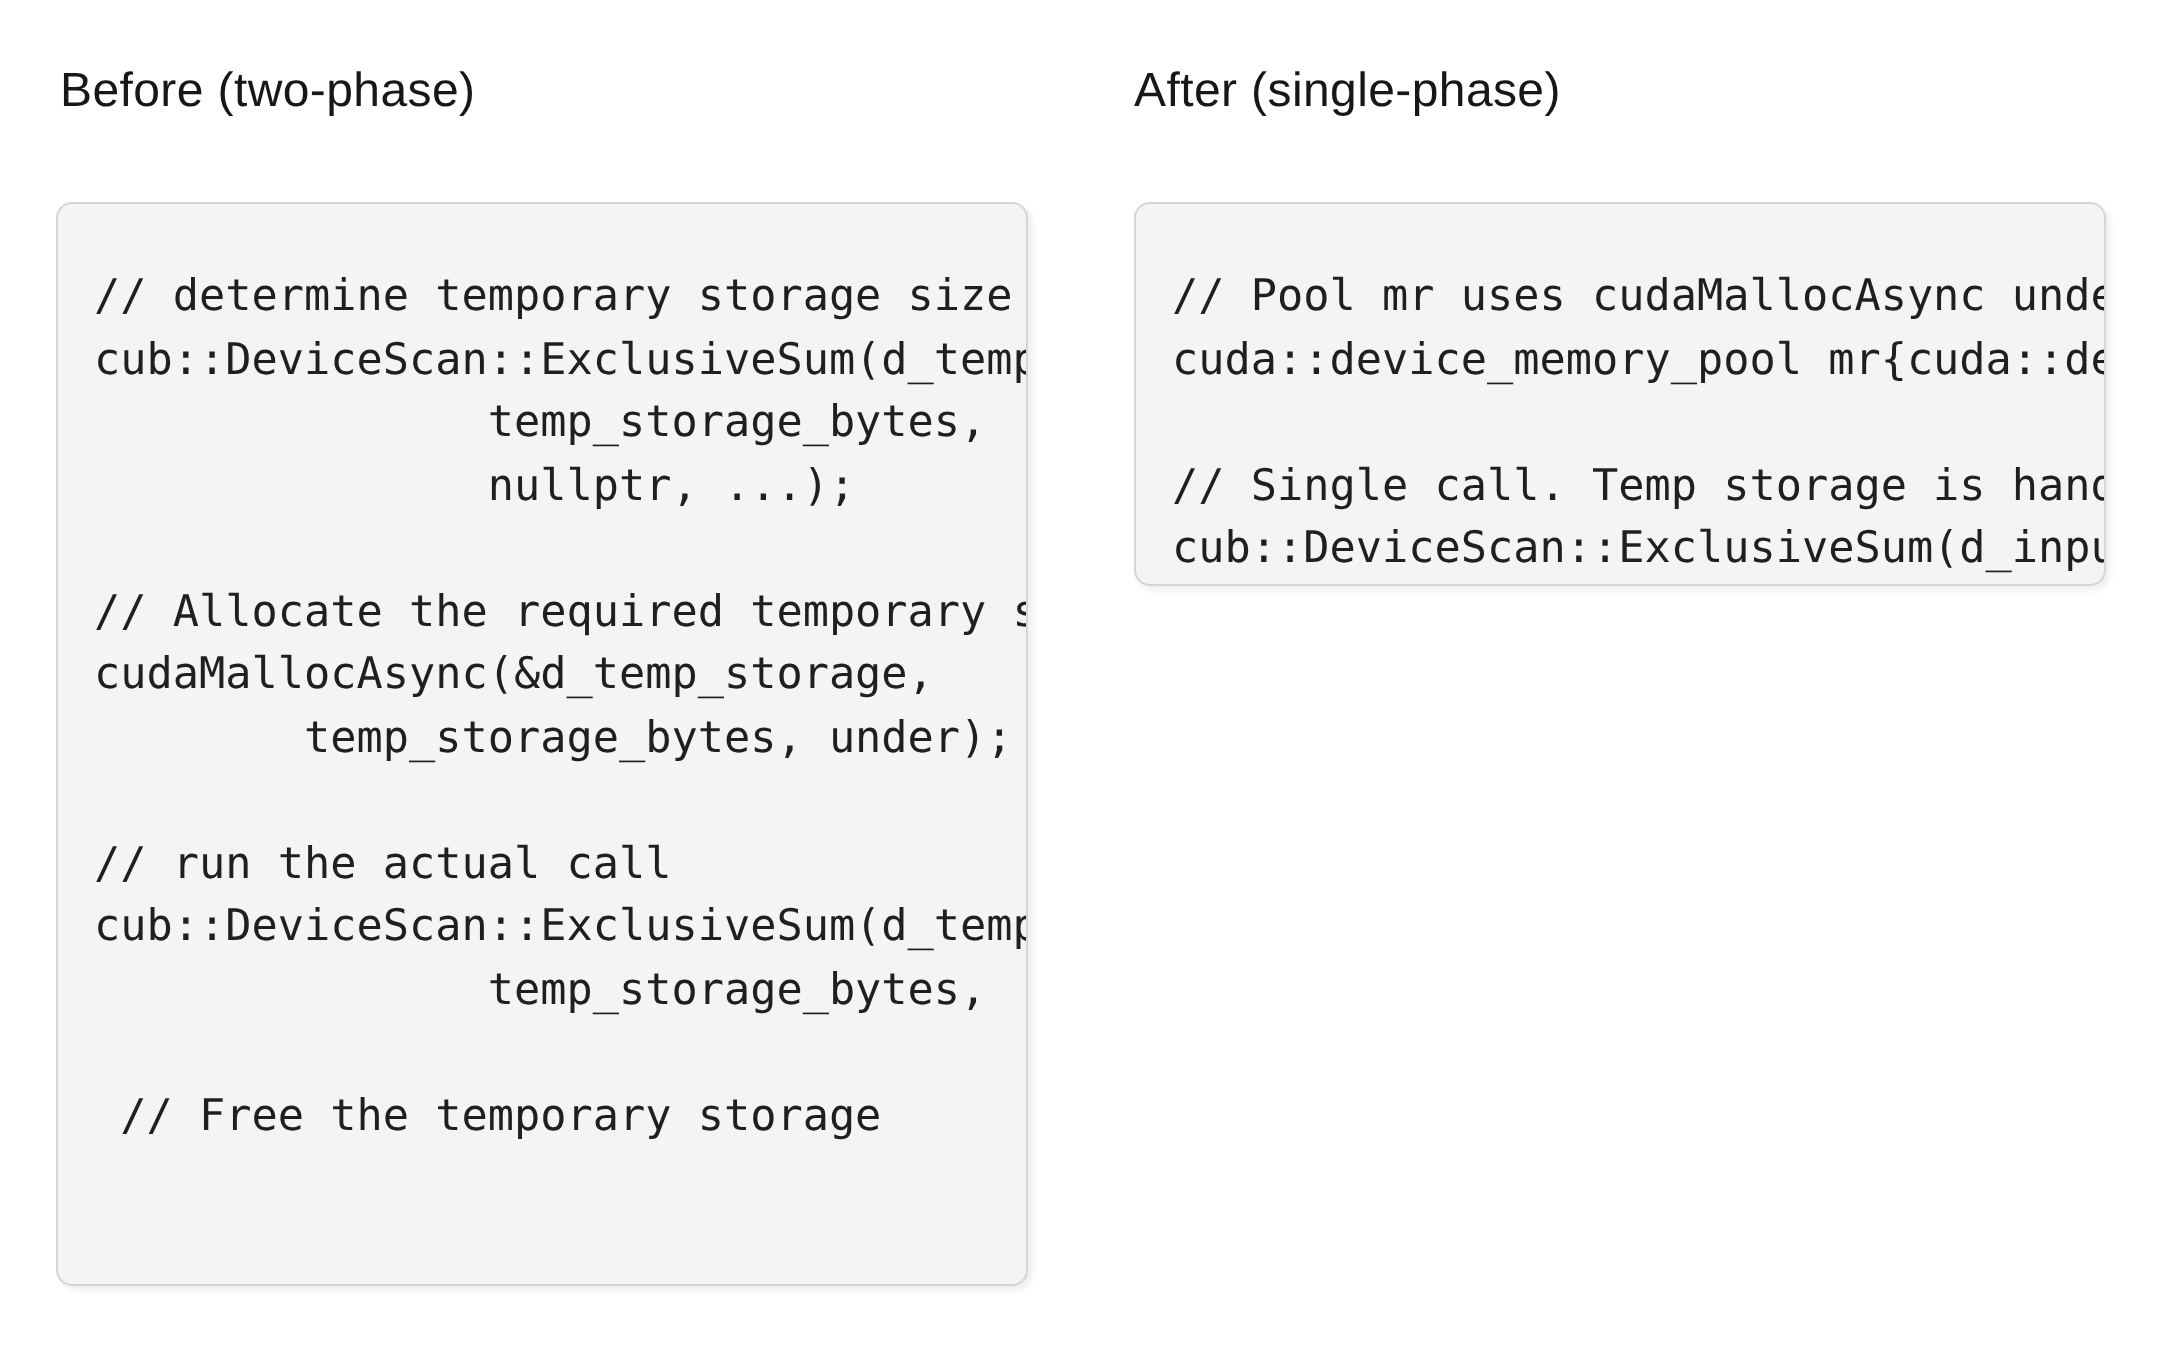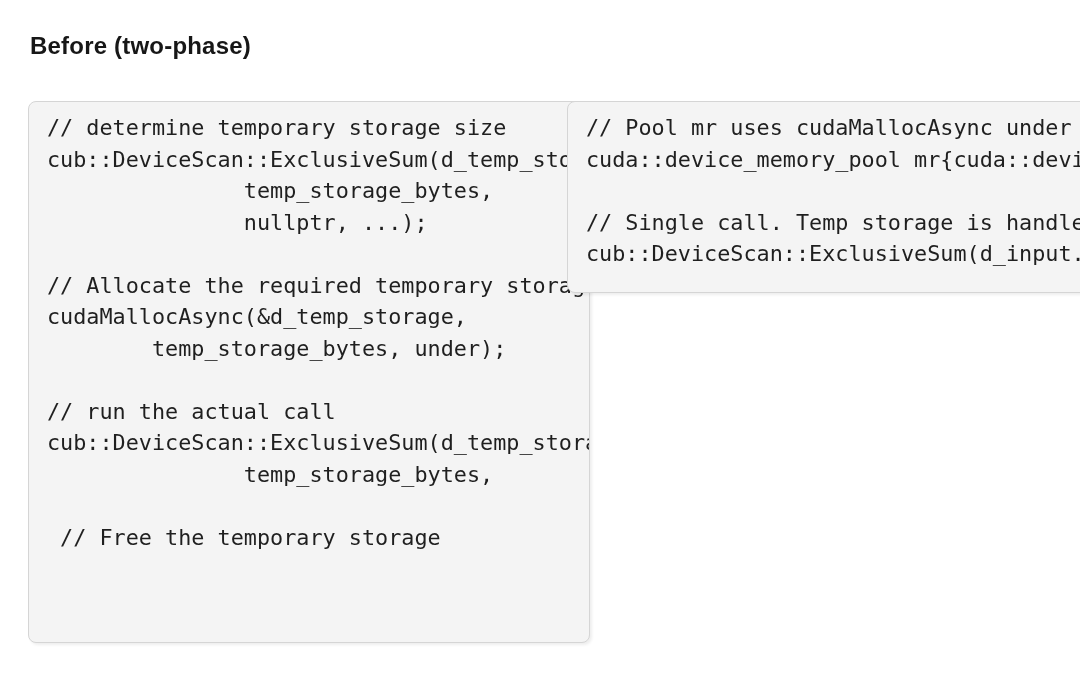--- a/index.html
+++ b/index.html
@@ -9,58 +9,59 @@
     width: 1080px;
     height: 677px;
     background: #ffffff;
     overflow: hidden;
     font-family: "Liberation Sans", sans-serif;
   }
   .panel-heading {
     position: absolute;
     top: 32px;
     font-size: 24px;
-    font-weight: 700;
+    font-weight: 400;
     letter-spacing: 0.2px;
     color: #171717;
     font-family: "Liberation Sans", sans-serif;
     white-space: nowrap;
   }
   #before-heading { left: 30px; }
   #after-heading  { left: 567px; }
   .codeblock {
     position: absolute;
     top: 101px;
-    width: 562px;
+    width: 486px;
     background: #f4f4f4;
     border: 1.5px solid #d5d5d5;
     border-radius: 8px;
     box-shadow: 2px 2px 3px rgba(0,0,0,0.07);
     overflow: hidden;
-    padding: 10px 0 0 18px;
+    padding: 31px 0 0 18px;
   }
   #before-code { left: 28px;  height: 542px; }
   #after-code  { left: 567px; height: 192px; }
   .code-line {
     font-family: "DejaVu Sans Mono", "Liberation Mono", monospace;
     font-size: 21.8px;
     line-height: 31.5px;
     height: 31.5px;
     color: #1f1f1f;
     white-space: pre;
   }
   .code-line:empty::before { content: "\00a0"; }
 </style>
 </head>
 <body>
 
 <div class="page">
 
   <h2 class="panel-heading" id="before-heading">Before (two-phase)</h2>
 
+  <h2 class="panel-heading" id="after-heading">After (single-phase)</h2>
 
   <div class="codeblock" id="before-code">
     <div class="code-line">// determine temporary storage size</div>
     <div class="code-line">cub::DeviceScan::ExclusiveSum(d_temp_storage,</div>
     <div class="code-line">               temp_storage_bytes,</div>
     <div class="code-line">               nullptr, ...);</div>
     <div class="code-line"></div>
     <div class="code-line">// Allocate the required temporary storage</div>
     <div class="code-line">cudaMallocAsync(&amp;d_temp_storage,</div>
     <div class="code-line">        temp_storage_bytes, under);</div>

